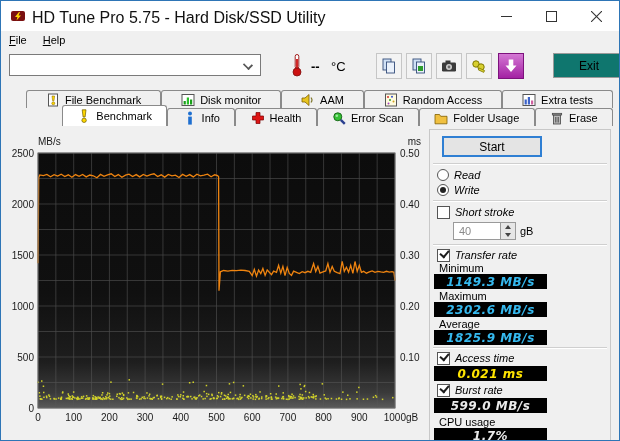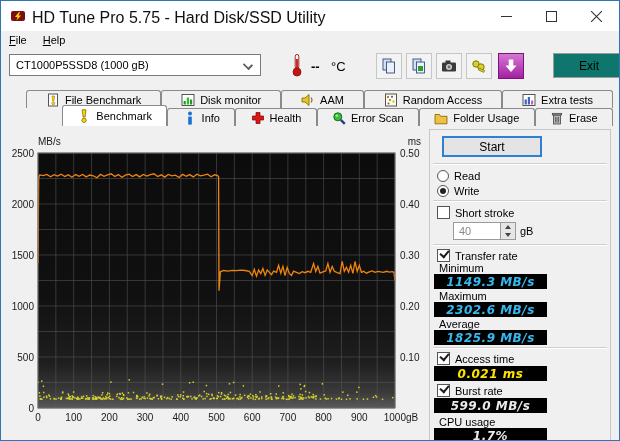--- a/index.html
+++ b/index.html
@@ -39,21 +39,21 @@
          height:100%; white-space:nowrap; padding:0 8px; }
   .tab.active { background:#ffffff; height:21px; margin-top:-3px; position:relative; z-index:3; }
   .tab .ticon { width:14px; height:14px; flex:0 0 auto; display:block; }
   
   #page { position:absolute; left:0; top:125px; width:620px; height:316px; background:#f0f0f0;padding-left:48px; }
   #chart-wrap { position:absolute; left:0; top:0; width:425px; height:300px; }
   
   #panel { position:absolute; left:428px; top:3px; width:182px; height:330px; border:1px solid #c8c8c8; background:#f0f0f0; }
   .sep { position:absolute; left:3px; width:174px; height:2px; border-top:1px solid #cfcfcf; border-bottom:1px solid #ffffff; }
   #start-btn { position:absolute; left:12px; top:6px; width:100px; height:21px; background:#e4e4e4; border:2px solid #2f7fd3; display:flex; align-items:center; justify-content:center; font-size:12px; }
-  .ctrl-row { position:absolute; left:7px; display:flex; align-items:flex-end; gap:5px; height:14px; }
+  .ctrl-row { position:absolute; left:7px; display:flex; align-items:center; gap:5px; height:14px;font-style:italic; }
   .radio { width:12px; height:12px; border:1px solid #555; border-radius:50%; background:#fff; position:relative; flex:0 0 auto; }
   .radio.sel::after { content:""; position:absolute; left:2px; top:2px; width:6px; height:6px; border-radius:50%; background:#222; }
   .cbox { width:13px; height:13px; border:1px solid #555; background:#fff; position:relative; flex:0 0 auto; }
   .cbox.chk::after { content:""; position:absolute; left:2px; top:0px; width:7px; height:4px; border-left:2px solid #1d1d1d; border-bottom:2px solid #1d1d1d; transform:rotate(-50deg); }
   .flabel { position:absolute; left:9px; font-size:11px; }
   .valbox { position:absolute; left:4px; width:113px; height:15px; background:#000; display:flex; align-items:center; justify-content:center; font:italic bold 12px "DejaVu Sans", sans-serif; letter-spacing:0.5px; }
   .cyan { color:#35b9ef; } .yellow { color:#ffe400; } .white { color:#eaeaea; }
   .spinwrap { position:absolute; display:flex; }
   .spinfield { width:48px; height:18px; background:#fff; border:1px solid #9a9a9a; color:#8a8a8a; display:flex; align-items:center; padding-left:5px; }
   .spinbtns { width:15px; height:18px; border:1px solid #9a9a9a; border-left:none; background:#e6e6e6; display:flex; flex-direction:column; align-items:center; justify-content:space-around; }
@@ -89,21 +89,20 @@
     </div>
   </div>
 
   <div id="menubar">
     <span class="menu-item"><span class="u">F</span><span>ile</span></span>
     <span class="menu-item"><span class="u">H</span><span>elp</span></span>
   </div>
 
   <div id="toolbar">
     <div id="drive-select">
-      <span>CT1000P5SSD8 (1000 gB)</span>
       <span class="chev"></span>
     </div>
     <svg id="thermo" viewBox="0 0 16 24">
       <rect x="6.2" y="1.5" width="3.6" height="14" rx="1.8" fill="#fff" stroke="#a02020" stroke-width="1"></rect>
       <rect x="7.1" y="6" width="1.8" height="11" fill="#cc1111"></rect>
       <circle cx="8" cy="19" r="4" fill="#cc1111" stroke="#801010" stroke-width="0.8"></circle>
     </svg>
     <span id="temp-val">--</span>
     <span id="temp-unit">°C</span>
 

